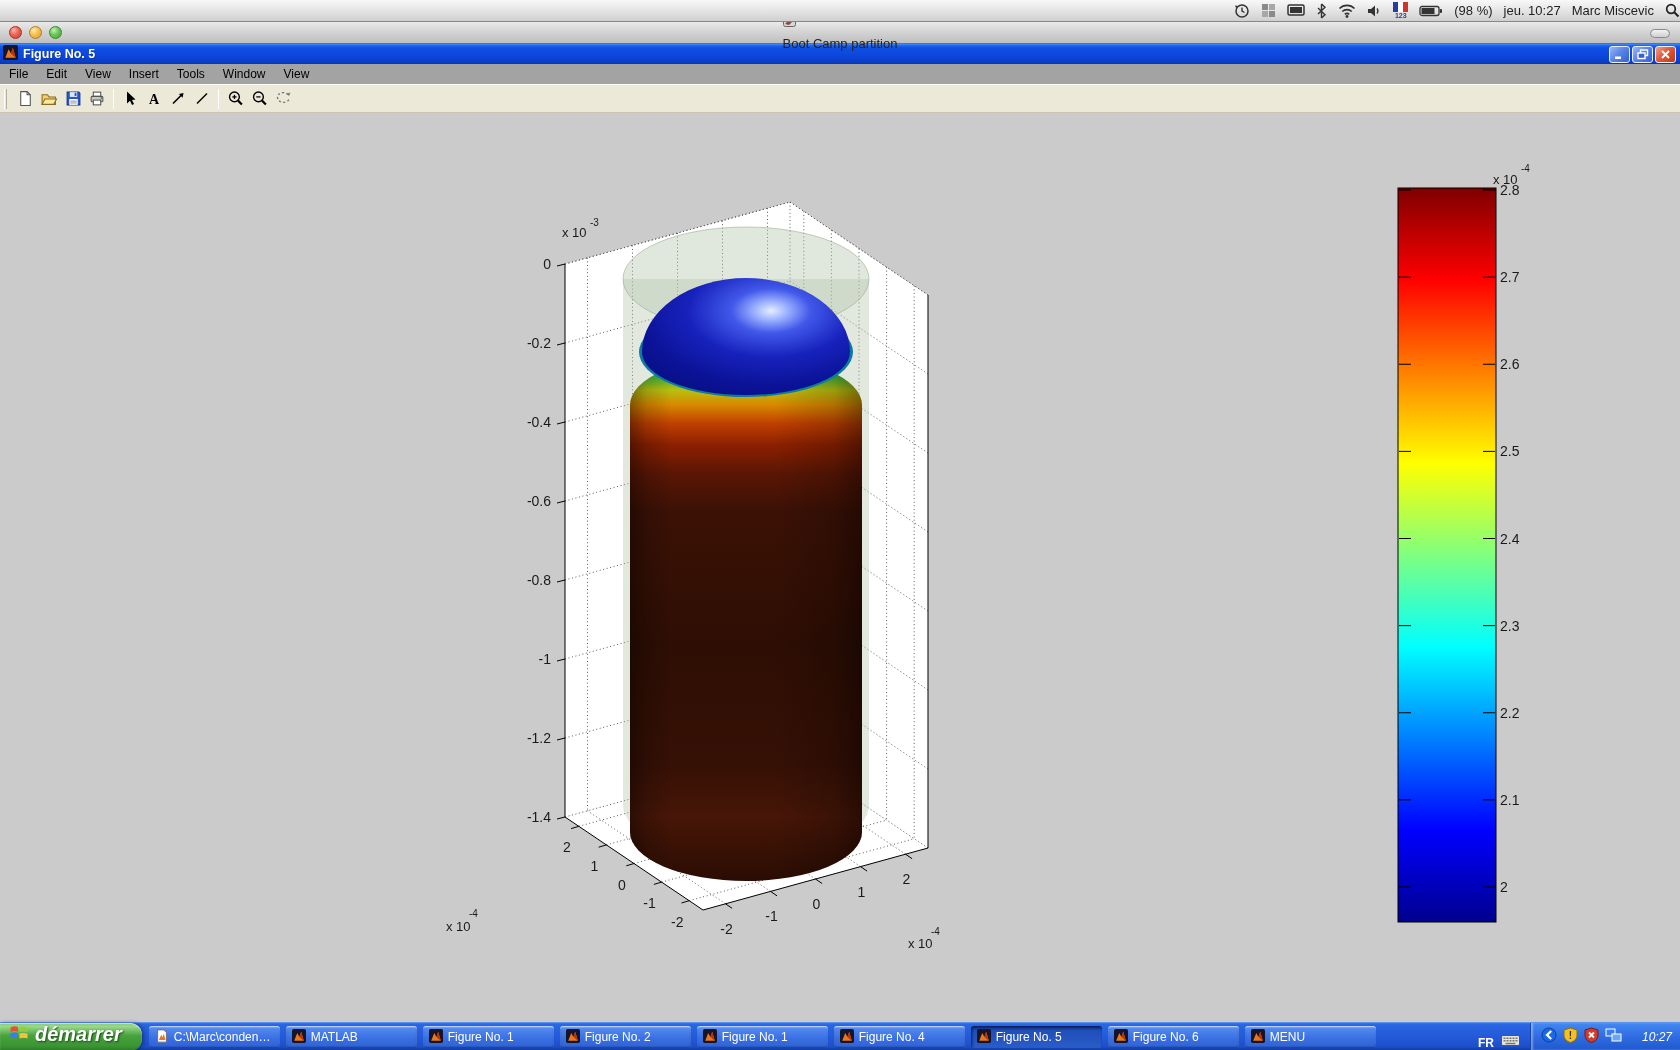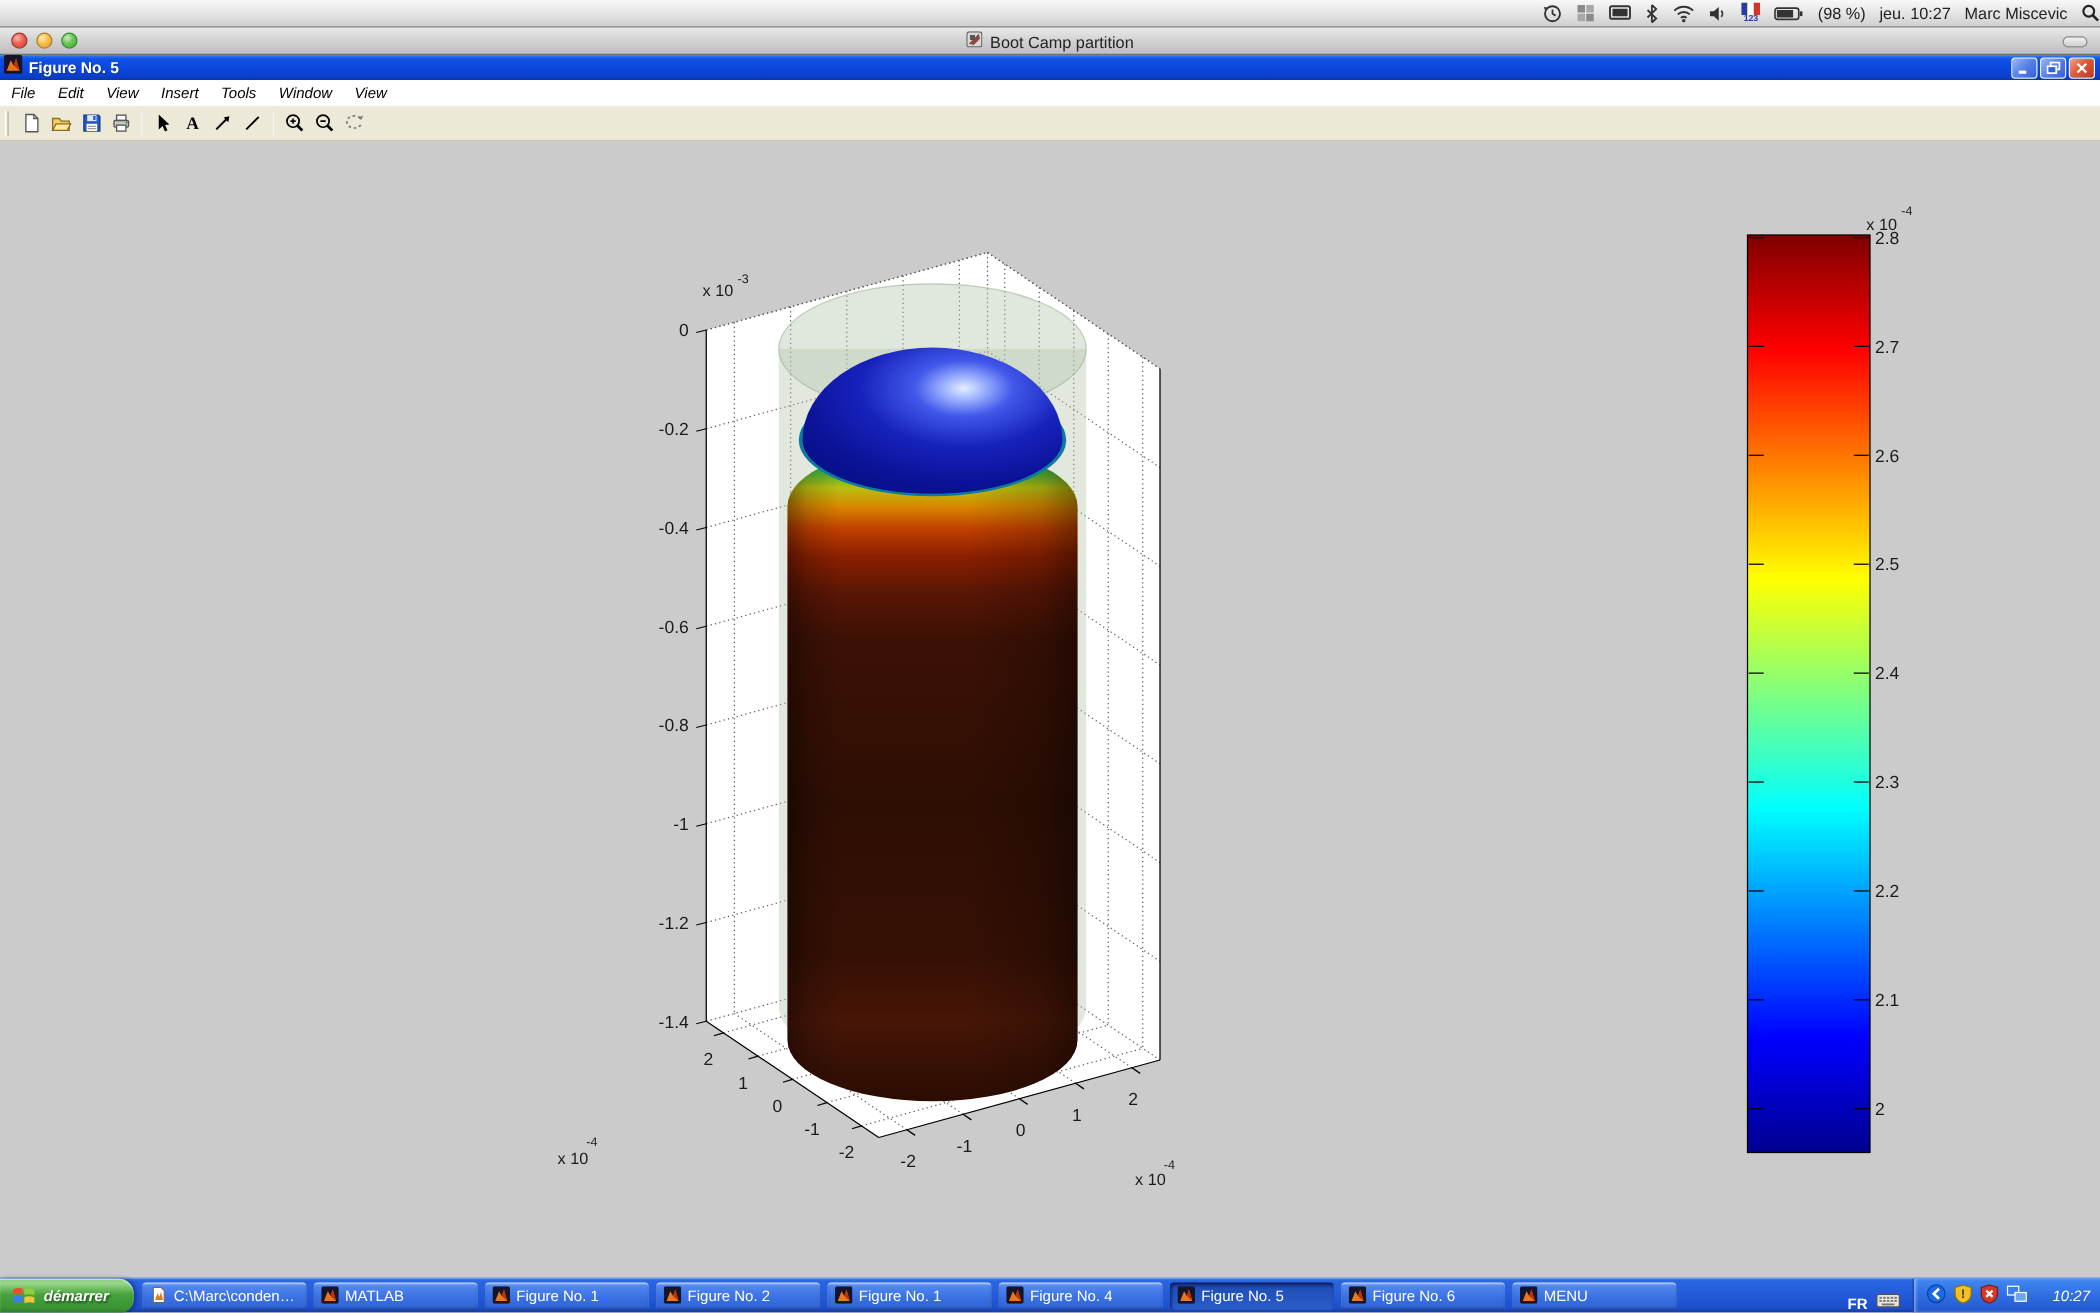--- a/index.html
+++ b/index.html
@@ -22,60 +22,60 @@
   
   .vmbar { position:absolute; top:22px; left:0; width:1680px; height:22px; z-index:80;
     background:linear-gradient(180deg,#eaeaea 0%,#d4d4d4 45%,#bfbfbf 100%);
     border-bottom:1px solid #6f6f6f; display:flex; align-items:center; justify-content:center;
     font-size:13px; color:#222; }
   .lights { position:absolute; left:9px; top:4px; display:flex; gap:7px; }
   .light { width:13px; height:13px; border-radius:50%; }
   .light.red    { background:radial-gradient(circle at 35% 30%,#ffb3ab,#ec6255 45%,#c63f33); border:1px solid #a53227;}
   .light.yellow { background:radial-gradient(circle at 35% 30%,#ffe9b0,#f5bf4f 45%,#d79c2e); border:1px solid #ad7f23;}
   .light.green  { background:radial-gradient(circle at 35% 30%,#c9f0b8,#69c558 45%,#44a337); border:1px solid #3a8a2c;}
-  .vm-title { display:flex; align-items:flex-end; gap:6px; }
+  .vm-title { display:flex; align-items:flex-start; gap:6px;flex-direction:column; }
   .vm-pill { position:absolute; right:10px; top:7px; width:20px; height:9px; border:1px solid #8a8a8a;
     border-radius:5px; background:linear-gradient(#f2f2f2,#cfcfcf); }
 
   
   .xptitle { position:absolute; top:44px; left:0; width:1680px; height:20px; z-index:70;
     background:linear-gradient(180deg,#4a90f6 0%,#1e63ee 8%,#0f4fe4 20%,#0c46da 60%,#0a3ecb 88%,#0a37a6 100%);
     display:flex; align-items:center; padding:0 4px 0 3px; color:#fff; }
   .xp-ttl { font-weight:bold; font-size:12.5px; margin-left:5px; text-shadow:1px 1px 1px #123a9a; }
   .xbtns { margin-left:auto; display:flex; gap:2px; }
   .xbtn { width:21px; height:17px; border-radius:3px; border:1px solid #e9f0fc;
     display:flex; align-items:center; justify-content:center;
     background:linear-gradient(135deg,#9db9f5 0%,#5b85e8 45%,#3360d2 100%); }
   .xbtn.close { background:linear-gradient(135deg,#f2a08c 0%,#e05a38 45%,#bc3916 100%); }
 
   
-  .xpmenu { position:absolute; top:64px; left:0; width:1680px; height:20px; background:#ffffff;
-    display:flex; align-items:center; font-size:12px; color:#000; z-index:60;font-style:italic; }
+  .xpmenu { position:absolute; top:64px; left:0; width:1680px; height:20px; background:#a3a3a3;
+    display:flex; align-items:center; font-size:12px; color:#000; z-index:60; }
   .xpmenu .mi { padding:0 9px; height:100%; display:flex; align-items:center; }
   .xptoolbar { position:absolute; top:84px; left:0; width:1680px; height:29px; background:#ece9d8;
     border-top:1px solid #fcfbf5; border-bottom:1px solid #c9c5b2; display:flex; align-items:center; z-index:60; }
   .grip { width:3px; height:20px; border-left:1px solid #fff; border-right:1px solid #b5b19e; margin:0 6px 0 4px; }
   .tbicon { width:24px; height:24px; display:flex; align-items:center; justify-content:center; border-radius:2px; }
   .tbsep { width:1px; height:20px; background:#c9c5b2; border-right:1px solid #fff; margin:0 4px; }
 
   
   #figure-svg { position:absolute; top:113px; left:0; width:1680px; height:909px; z-index:10; }
   text.tick { font-family:"Liberation Sans",sans-serif; font-size:14px; fill:#1a1a1a; }
   text.expo { font-family:"Liberation Sans",sans-serif; font-size:13px; fill:#1a1a1a; }
   text.expo-sup { font-family:"Liberation Sans",sans-serif; font-size:10px; fill:#1a1a1a; }
 
   
   .taskbar { position:absolute; left:0; bottom:0; width:1680px; height:28px; z-index:95;
     background:linear-gradient(180deg,#3a77e8 0%,#2a66e2 6%,#2257d6 60%,#1c4ec8 88%,#123c9e 100%);
     border-top:1px solid #5b93f2; display:flex; align-items:stretch; }
-  .startbtn { height:28px; display:flex; align-items:center; gap:6px; padding:0 20px 0 9px;
+  .startbtn { height:28px; display:flex; gap:6px; padding:0 20px 0 9px;
     border-radius:0 12px 12px 0; cursor:default;
     background:linear-gradient(180deg,#7cc46e 0%,#9bd88c 12%,#47a33c 45%,#3c9433 82%,#2c7829 100%);
     box-shadow:inset 0 1px 1px rgba(255,255,255,.6), 2px 0 4px rgba(0,0,40,.4);
-    color:#fff; font-size:12px; font-weight:bold; font-style:italic; text-shadow:1px 1px 2px #1c4a1a; }
+    color:#fff; font-size:20px; font-weight:bold; font-style:italic; text-shadow:1px 1px 2px #1c4a1a; }
   .tbtns { display:flex; gap:6px; margin-left:7px; }
   .tbtn { width:131px; height:22px; margin-top:3px; border-radius:3px; display:flex; align-items:center;
     gap:5px; padding:0 6px; color:#fff; font-size:12px; white-space:nowrap; overflow:hidden;
     background:linear-gradient(180deg,#8ab1f8 0%,#5288ef 12%,#3a70e3 55%,#3265d6 90%,#2b5ac6 100%);
     box-shadow:inset 0 1px 1px rgba(255,255,255,.5), inset 0 -1px 2px rgba(0,0,30,.35); }
   .tbtn.active { background:linear-gradient(180deg,#1c4cb4 0%,#2554c0 55%,#2a5dc8 100%);
     box-shadow:inset 1px 2px 3px rgba(0,0,40,.65); }
   .tbtn .lbl { overflow:hidden; text-overflow:ellipsis; }
   .langbar { margin-left:auto; display:flex; align-items:flex-end; gap:7px; padding:0 10px;
     color:#fff; font-size:12px; font-weight:bold; }

